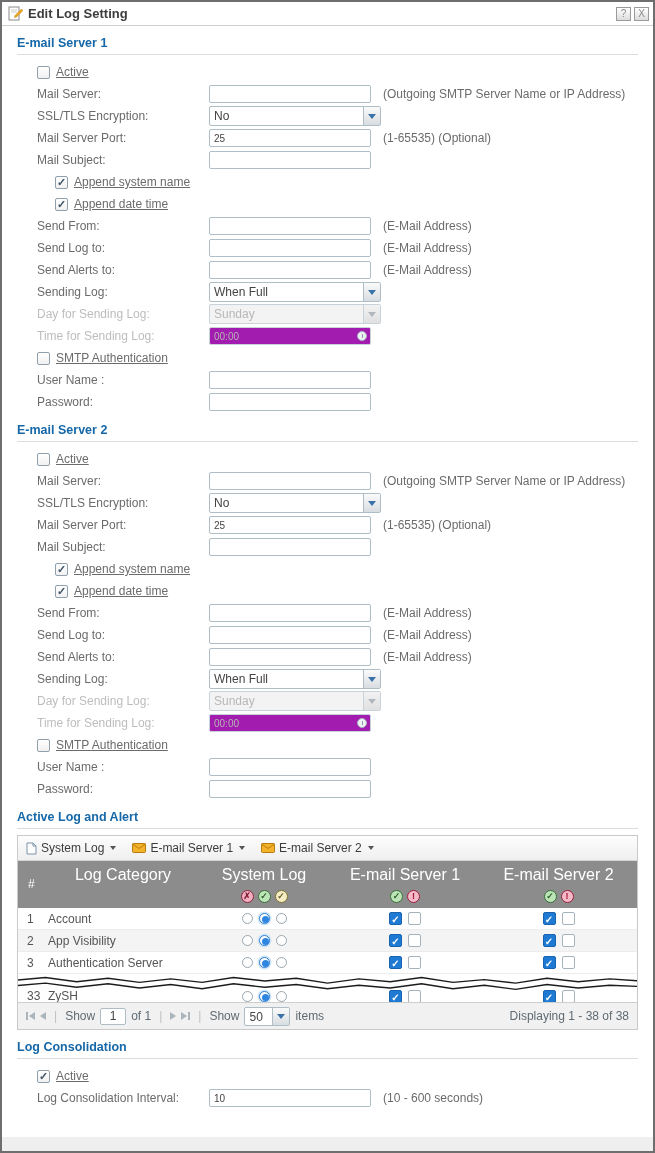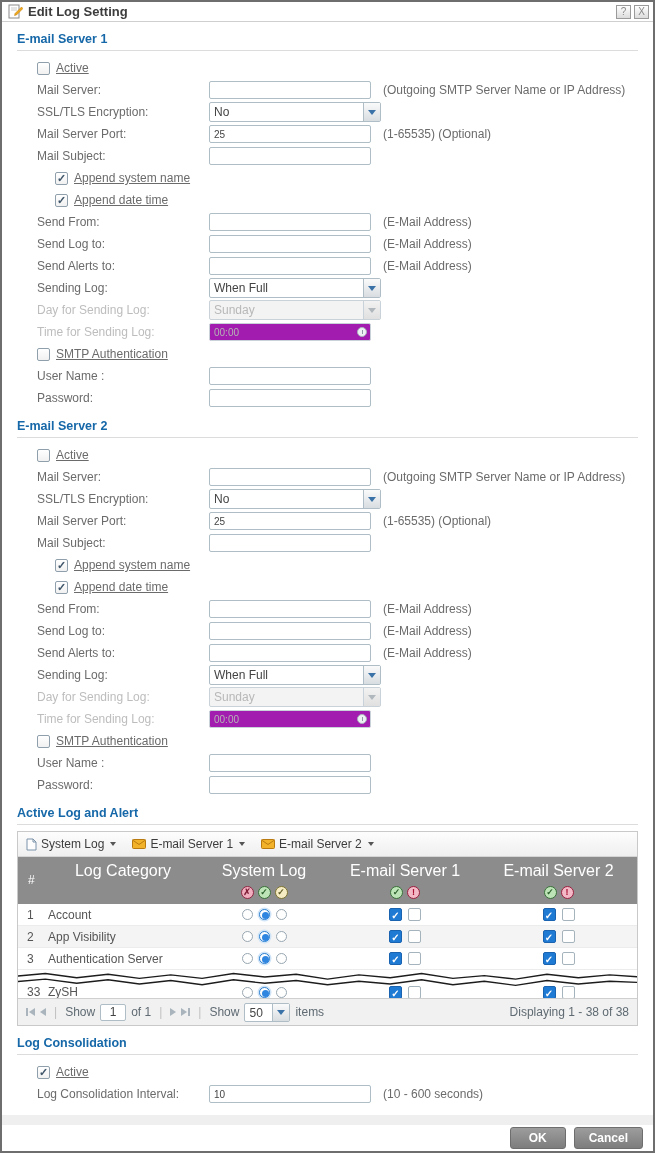--- a/index.html
+++ b/index.html
@@ -445,18 +445,14 @@
       <div class="row">
         <span class="lbl">Log Consolidation Interval:</span>
         <input class="ti" value="10" style="">
         <span class="hint">(10 - 600 seconds)</span>
       </div>
     </div>
 
   </div>
 
   <div class="pre-footer-band"></div>
-  <div class="footer">
-    <button class="btn">OK</button>
-    <button class="btn">Cancel</button>
-  </div>
 
 </div>
 
 </body></html>

